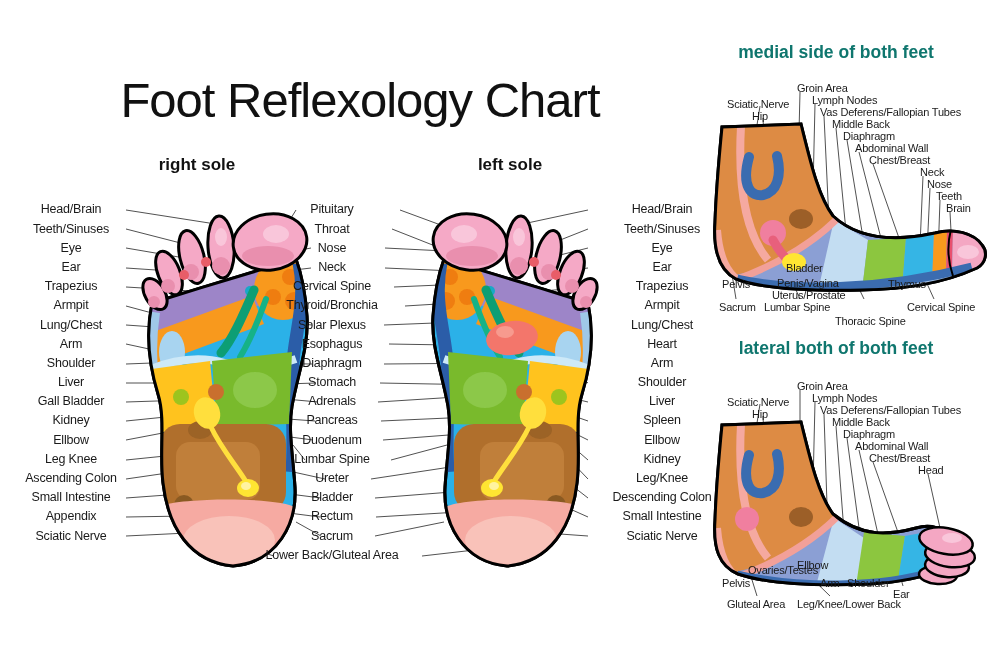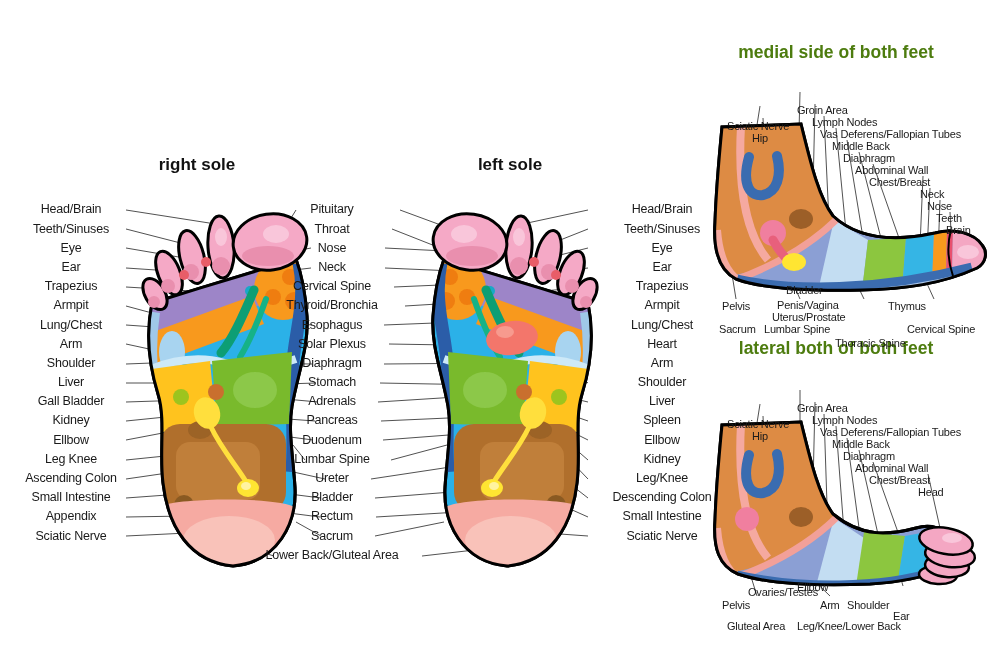--- a/index.html
+++ b/index.html
@@ -3,27 +3,27 @@
 <meta charset="utf-8">
 <style>
   html,body{margin:0;padding:0;background:#fff;}
   .page{position:relative;width:1000px;height:666px;background:#ffffff;overflow:hidden;
         font-family:"Liberation Sans",sans-serif;color:#1a1a1a;}
   .art{position:absolute;left:0;top:0;}
   .title{position:absolute;left:0;top:72px;width:720px;margin:0;text-align:center;
          font-size:49px;font-weight:400;letter-spacing:-1px;color:#111;}
   .subtitle{position:absolute;top:155px;width:200px;text-align:center;
             font-size:17px;font-weight:700;color:#111;}
-  .sideheader{position:absolute;width:300px;text-align:center;font-size:17.5px;font-weight:700;color:#4d7c0f;}
+  .sideheader{position:absolute;width:300px;text-align:center;font-size:17.5px;font-weight:700;color:#0f766e;}
   .col{position:absolute;top:200.4px;display:flex;flex-direction:column;align-items:center;}
   .col .lbl{height:19.2px;line-height:19.2px;font-size:12.5px;white-space:nowrap;letter-spacing:-0.2px;}
   .col-left{left:20px;width:102px;text-align:right;}
   .col-center{left:252px;width:160px;text-align:center;}
   .col-right{left:592px;width:140px;text-align:left;}
-  .slbl{position:absolute;font-size:11px;line-height:12px;white-space:nowrap;letter-spacing:-0.2px;color:#1a1a1a;margin-top:22px;}
+  .slbl{position:absolute;font-size:11px;line-height:12px;white-space:nowrap;letter-spacing:-0.2px;color:#1a1a1a;}
   .slbl.wrap{white-space:normal;width:52px;text-align:center;}
 </style>
 </head>
 <body>
 
 <div class="page">
 
 <svg class="art" width="1000" height="666" viewBox="0 0 1000 666">
   <defs>
     <clipPath id="scR">
@@ -152,20 +152,21 @@
     <g stroke="#000" stroke-width="2.5">
       <ellipse cx="938" cy="575" rx="19" ry="9" fill="#f4a7c3" transform="rotate(3 938 575)"></ellipse>
       <ellipse cx="947" cy="566" rx="22" ry="11" fill="#f4a7c3" transform="rotate(5 947 566)"></ellipse>
       <ellipse cx="950" cy="555" rx="25" ry="12" fill="#f4a7c3" transform="rotate(7 950 555)"></ellipse>
       <ellipse cx="946" cy="541" rx="27" ry="13" fill="#f4a7c3" transform="rotate(10 946 541)"></ellipse>
     </g>
     <ellipse cx="952" cy="538" rx="10" ry="5" fill="#f9c6da"></ellipse>
   </g>
 </svg>
 
+<h1 class="title">Foot Reflexology Chart</h1>
 <div class="subtitle" style="left:97px;">right sole</div>
 <div class="subtitle" style="left:410px;">left sole</div>
 <div class="sideheader" style="left:686px;top:42px;">medial side of both feet</div>
 <div class="sideheader" style="left:686px;top:338px;">lateral both of both feet</div>
 
 <div class="col col-left">
   <div class="lbl">Head/Brain</div>
   <div class="lbl">Teeth/Sinuses</div>
   <div class="lbl">Eye</div>
   <div class="lbl">Ear</div>
@@ -185,22 +186,22 @@
   <div class="lbl">Sciatic Nerve</div>
 </div>
 
 <div class="col col-center">
   <div class="lbl">Pituitary</div>
   <div class="lbl">Throat</div>
   <div class="lbl">Nose</div>
   <div class="lbl">Neck</div>
   <div class="lbl">Cervical Spine</div>
   <div class="lbl">Thyroid/Bronchia</div>
+  <div class="lbl">Solar Plexus</div>
   <div class="lbl">Esophagus</div>
-  <div class="lbl">Solar Plexus</div>
   <div class="lbl">Diaphragm</div>
   <div class="lbl">Stomach</div>
   <div class="lbl">Adrenals</div>
   <div class="lbl">Pancreas</div>
   <div class="lbl">Duodenum</div>
   <div class="lbl">Lumbar Spine</div>
   <div class="lbl">Ureter</div>
   <div class="lbl">Bladder</div>
   <div class="lbl">Rectum</div>
   <div class="lbl">Sacrum</div>

